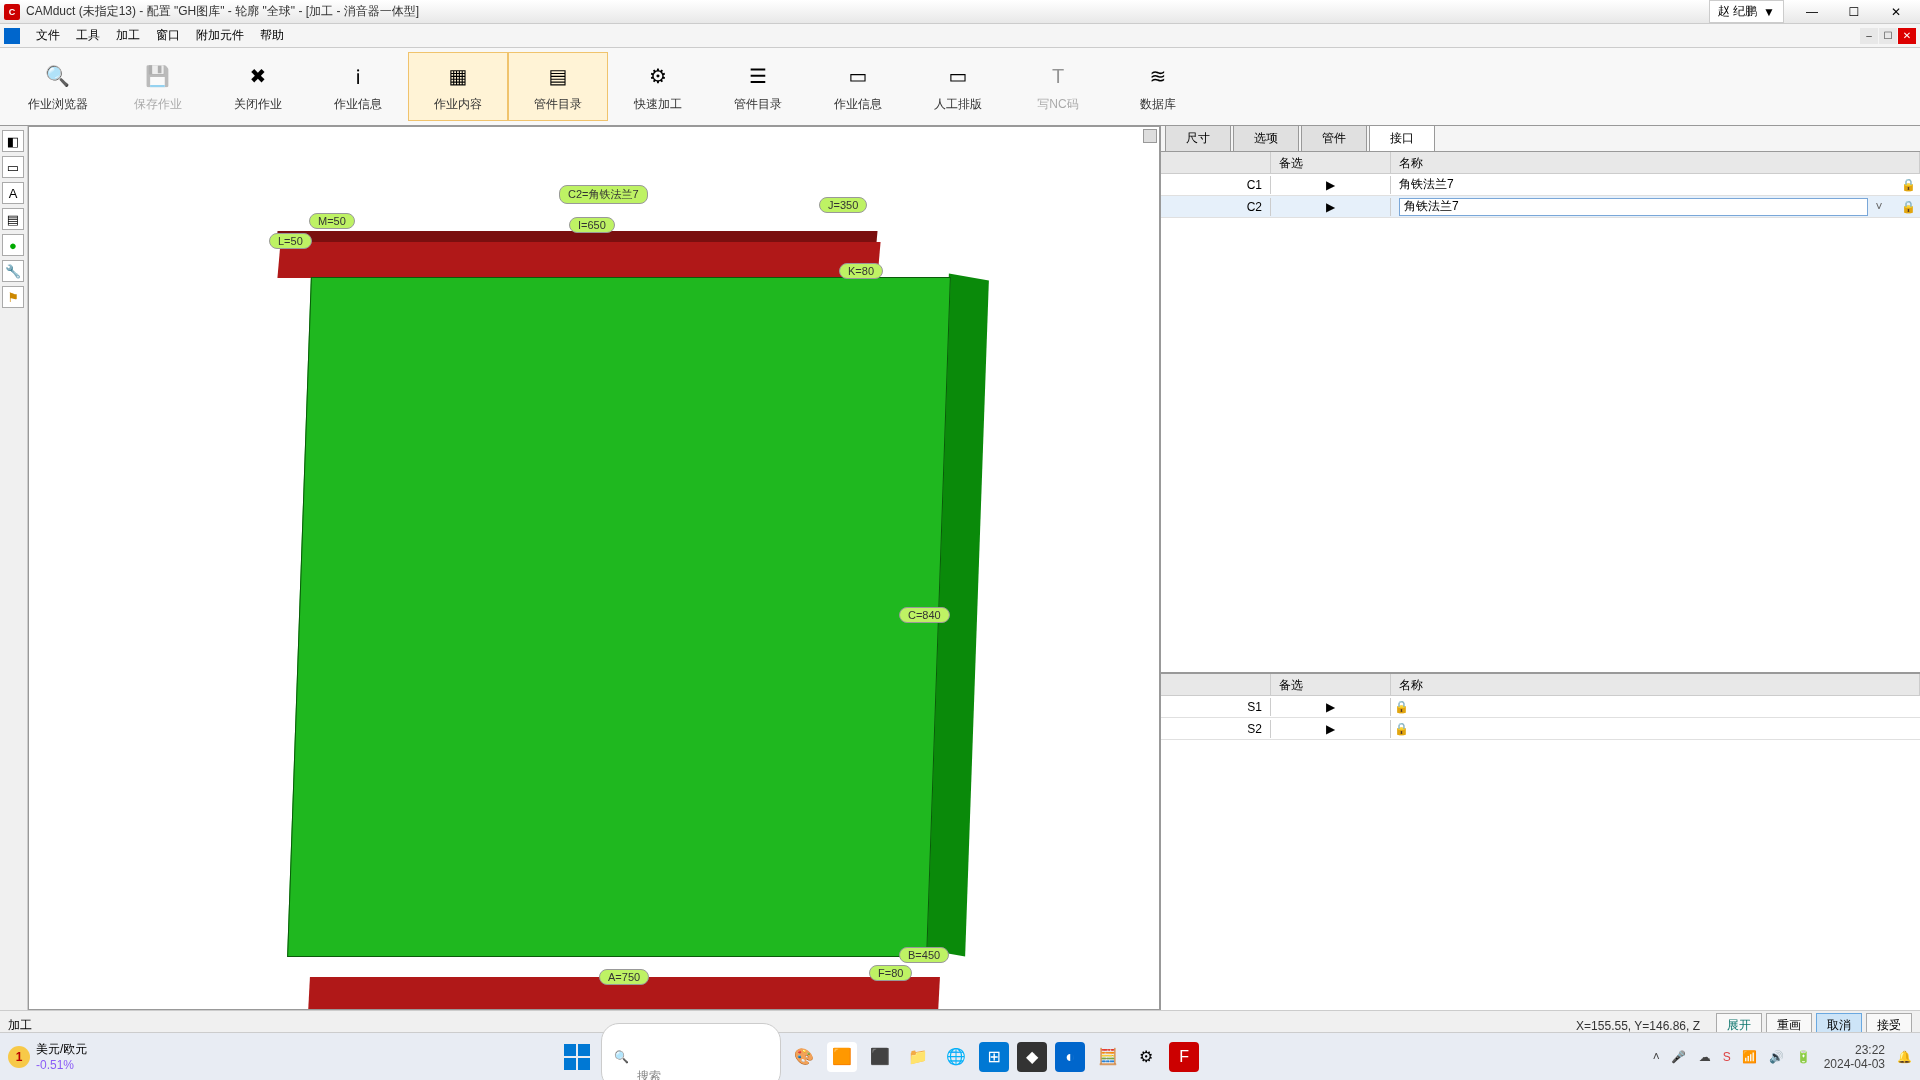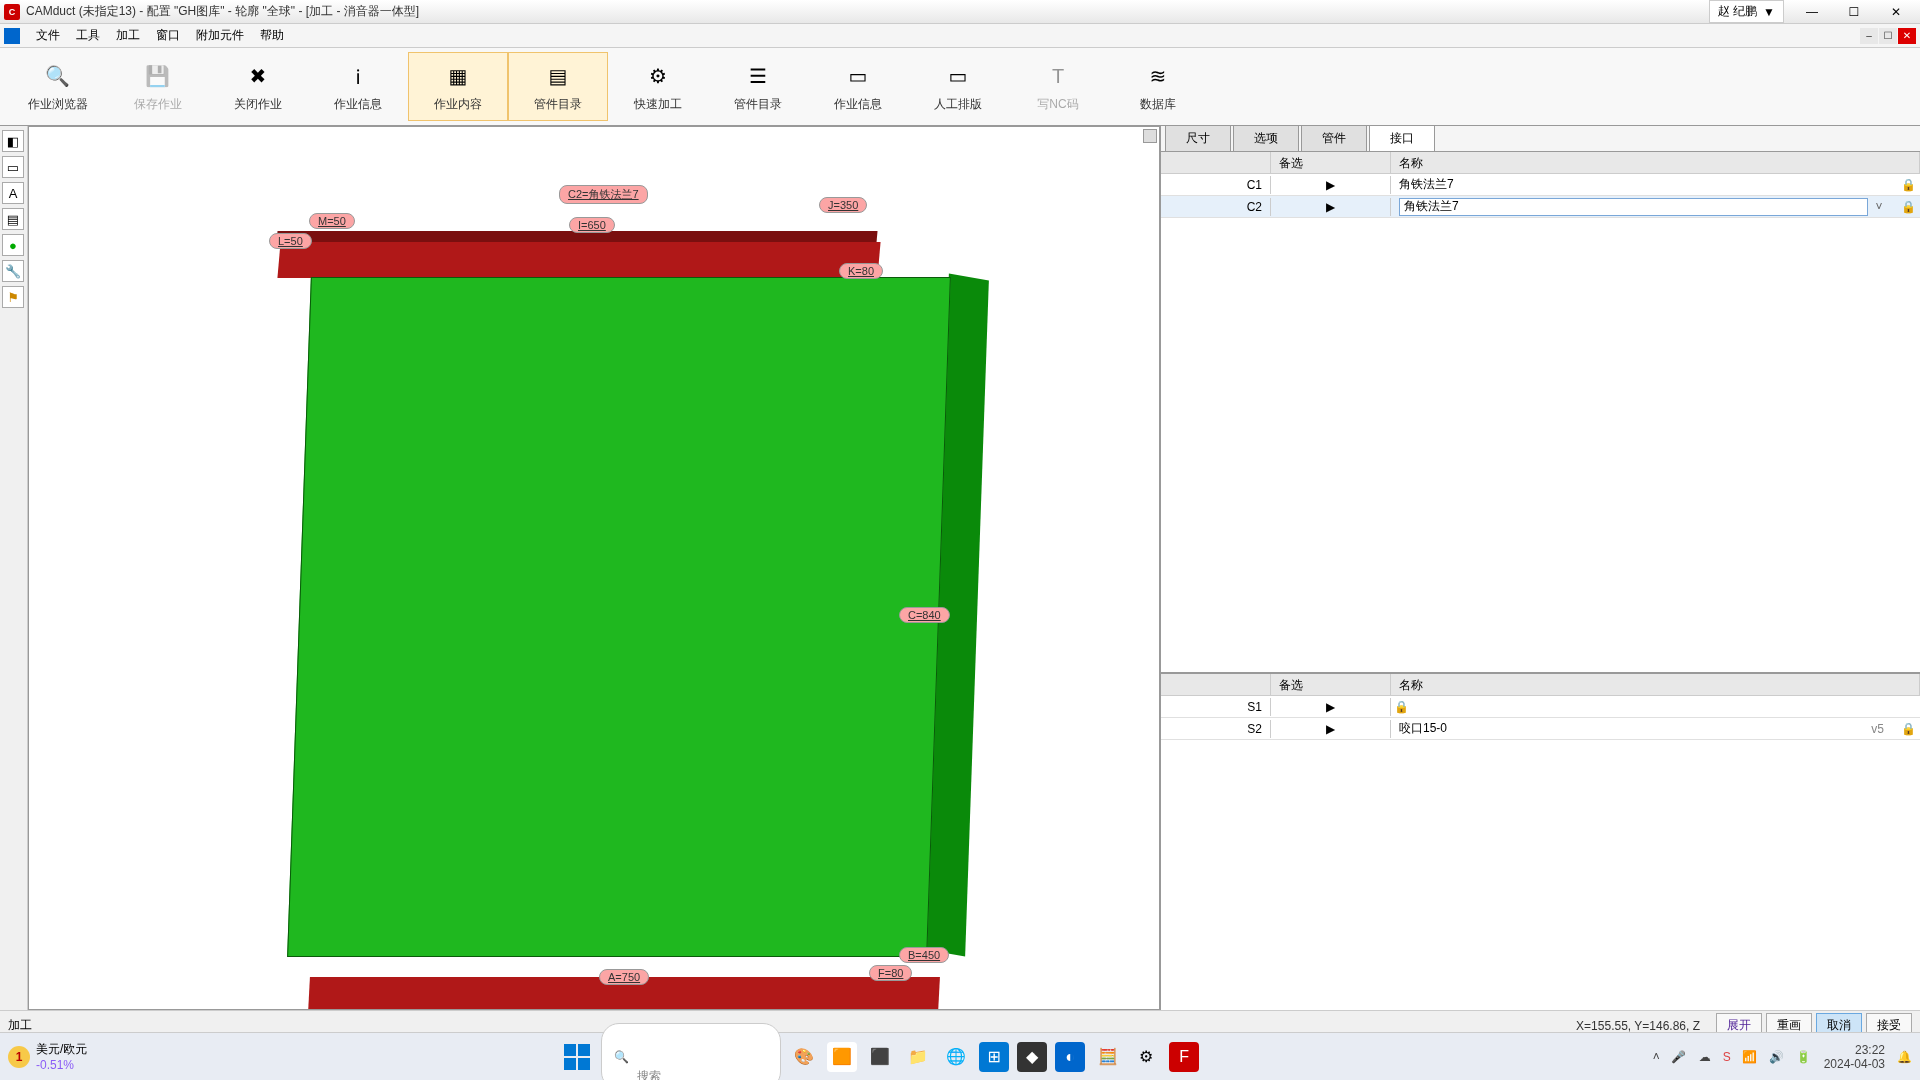--- a/index.html
+++ b/index.html
@@ -29,21 +29,21 @@
 .vp-head{height:20px;background:#e8e8e8;display:flex;align-items:center;padding:0 4px;gap:4px;border-bottom:1px solid #ccc;}
 .vp-tab{padding:2px 6px;background:#fff;border:1px solid #aaa;font-size:11px;}
 .vp-tab.dark{background:#666;color:#fff;}
 .viewport{flex:1;background:#fff;position:relative;border:1px solid #999;overflow:hidden;}
 .model{position:absolute;left:170px;top:40px;}
 .duct-body{position:absolute;width:640px;height:680px;background:#1fb81f;border:1px solid #0a5a0a;transform:skewX(-2deg);left:100px;top:110px;}
 .duct-side{position:absolute;width:40px;height:680px;background:#0a8a0a;left:738px;top:108px;transform:skewY(10deg) skewX(-2deg);}
 .flange-top{position:absolute;width:600px;height:36px;background:#b01818;left:80px;top:75px;transform:skewX(-5deg);}
 .flange-top2{position:absolute;width:600px;height:12px;background:#7a0f0f;left:78px;top:64px;transform:skewX(-5deg);}
 .flange-bot{position:absolute;width:630px;height:36px;background:#b01818;left:110px;top:810px;transform:skewX(-3deg);}
-.dim-label{position:absolute;background:#fca5a5;border:1px solid #999;border-radius:8px;padding:1px 8px;font-size:11px;color:#333;white-space:nowrap;text-decoration:underline;}
+.dim-label{position:absolute;background:#bef264;border:1px solid #999;border-radius:8px;padding:1px 8px;font-size:11px;color:#333;white-space:nowrap;}
 .side-panel{width:760px;background:#f5f5f5;border-left:1px solid #999;display:flex;flex-direction:column;}
 .sp-tabs{height:26px;display:flex;align-items:flex-end;padding:0 4px;border-bottom:1px solid #999;}
 .sp-tab{padding:4px 20px;border:1px solid #999;border-bottom:none;background:#e0e0e0;margin-right:2px;cursor:pointer;}
 .sp-tab.active{background:#fff;}
 .sp-header{height:22px;display:flex;background:#e8e8e8;border-bottom:1px solid #ccc;}
 .sp-header .hc{padding:3px 8px;border-right:1px solid #ccc;}
 .sp-header .hc.id{width:110px;}
 .sp-header .hc.bz{width:120px;}
 .sp-header .hc.nm{flex:1;}
 .sp-row{height:22px;display:flex;align-items:center;border-bottom:1px solid #e0e0e0;background:#fff;}
@@ -54,21 +54,21 @@
 .sp-row .rc.nm{flex:1;display:flex;align-items:center;}
 .sp-row .rc.nm input{flex:1;border:1px solid #7aa7d8;padding:1px 4px;background:#fff;}
 .sp-row .lock{width:22px;text-align:center;color:#888;}
 .sp-row .dd{width:22px;text-align:center;color:#666;}
 .sp-grid-top{height:520px;overflow:auto;background:#fff;}
 .sp-grid-bot{flex:1;background:#fff;border-top:2px solid #999;}
 .statusbar{height:30px;background:#f0f0f0;border-top:1px solid #ccc;display:flex;align-items:center;padding:0 8px;}
 .statusbar .st-left{flex:1;}
 .statusbar .st-coord{margin-right:12px;color:#333;}
 .statusbar .st-btn{padding:3px 10px;border:1px solid #aaa;background:#f8f8f8;margin-left:4px;cursor:pointer;}
-.statusbar .st-btn.disabled{color:#4c1d95;}
+.statusbar .st-btn.disabled{color:#0f766e;}
 .statusbar .st-btn.active{background:#cde4f7;border-color:#6aa8e0;}
 .taskbar{position:absolute;bottom:0;left:0;right:0;height:48px;background:#e8ecf3;display:flex;align-items:center;padding:0 8px;border-top:1px solid #ccc;}
 .taskbar .stock{display:flex;align-items:center;gap:6px;margin-right:20px;}
 .taskbar .stock .badge{width:22px;height:22px;background:#f7c948;border-radius:50%;display:flex;align-items:center;justify-content:center;color:#b00;font-weight:bold;}
 .taskbar .stock .txt{display:flex;flex-direction:column;font-size:11px;}
 .taskbar .stock .txt .v{color:#8b5cf6;}
 .taskbar .center{flex:1;display:flex;align-items:center;gap:8px;}
 .taskbar .start{width:32px;height:32px;display:flex;align-items:center;justify-content:center;}
 .taskbar .win-logo{display:grid;grid-template-columns:12px 12px;grid-template-rows:12px 12px;gap:2px;}
 .taskbar .win-logo div{background:#0078d4;}
@@ -238,24 +238,20 @@
       </div>
       <div id="bot-rows">
           <div class="sp-row">
             <div class="rc id">S1</div>
             <div class="rc bz">▶</div>
             <div class="lock">🔒</div>
           </div>
           <div class="sp-row">
             <div class="rc id">S2</div>
             <div class="rc bz">▶</div>
-            <div class="rc nm">
-              <span style="flex:1">咬口15-0</span>
-              <span style="color:#888;margin-right:6px">v5</span>
-            </div>
             <div class="lock">🔒</div>
           </div>
         </div>
     </div>
   </div>
 </div>
 
 <div class="statusbar">
   <span class="st-left">加工</span>
   <span class="st-coord">X=155.55, Y=146.86, Z</span>

